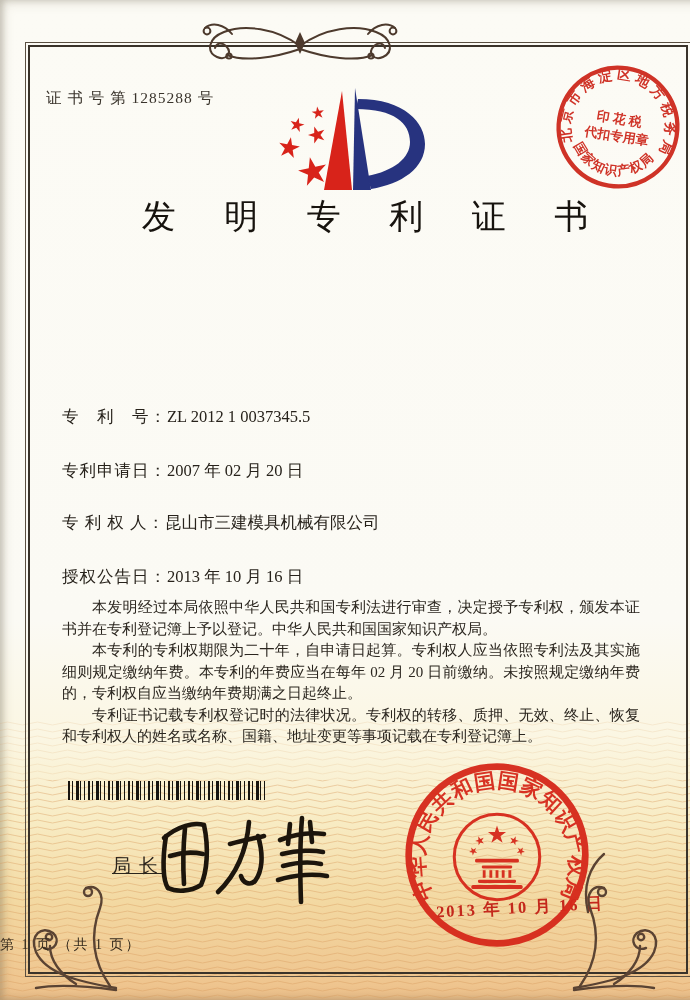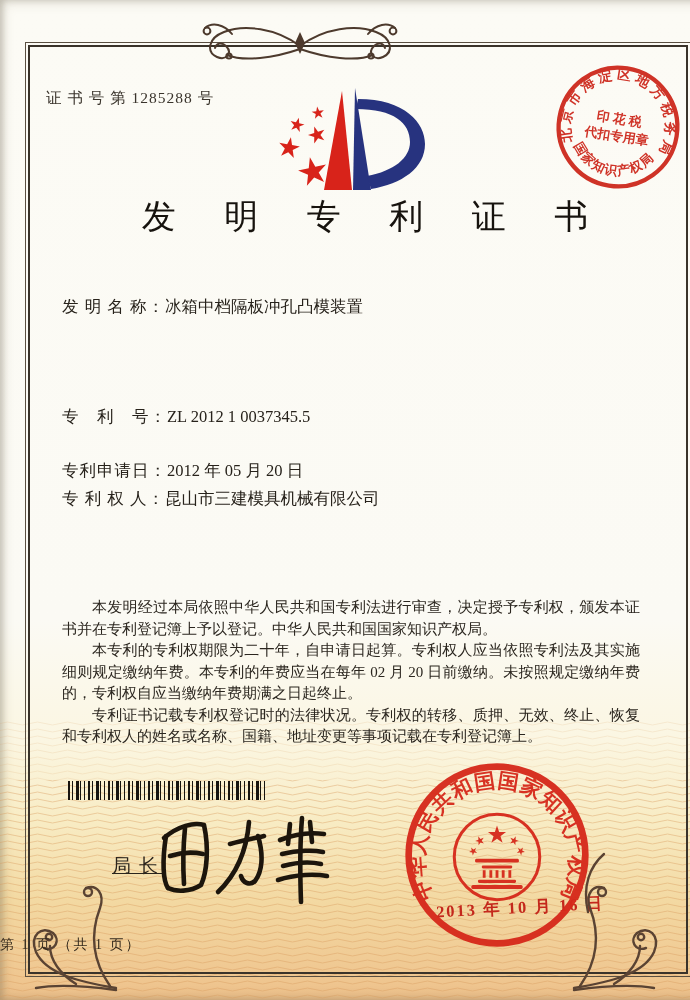--- a/index.html
+++ b/index.html
@@ -95,31 +95,31 @@
     </text>
     <text font-size="13.5" font-weight="bold" fill="#cc2418" letter-spacing="1" font-family="'Liberation Serif',serif">
       <textPath href="#taxBot" startOffset="50%" text-anchor="middle">国家知识产权局</textPath>
     </text>
     <text x="70" y="66" text-anchor="middle" font-size="13.5" font-weight="bold" fill="#cc2418" font-family="'Liberation Serif',serif">印 花 税</text>
     <text x="70" y="84" text-anchor="middle" font-size="13.5" font-weight="bold" fill="#cc2418" font-family="'Liberation Serif',serif">代扣专用章</text>
   </svg>
 
   <div class="abs title">发 明 专 利 证 书</div>
 
-  <div class="abs field-row" style="top:296px">
-    <span class="lab">发 明 名 称：</span><span>冰箱中档隔板冲孔凸模装置</span>
-  </div>
   <div class="abs field-row" style="top:406px">
     <span class="lab">专　利　号：</span><span>ZL 2012 1 0037345.5</span>
   </div>
   <div class="abs field-row" style="top:460px">
-    <span class="lab">专利申请日：</span><span>2012 年 05 月 20 日</span>
+    <span class="lab">专利申请日：</span><span>2007 年 02 月 20 日</span>
   </div>
-  <div class="abs field-row" style="top:488px">
+  <div class="abs field-row" style="top:512px">
     <span class="lab">专 利 权 人：</span><span>昆山市三建模具机械有限公司</span>
+  </div>
+  <div class="abs field-row" style="top:566px">
+    <span class="lab">授权公告日：</span><span>2013 年 10 月 16 日</span>
   </div>
 
   <div class="abs body-text">
     <p>本发明经过本局依照中华人民共和国专利法进行审查，决定授予专利权，颁发本证书并在专利登记簿上予以登记。中华人民共和国国家知识产权局。</p>
     <p>本专利的专利权期限为二十年，自申请日起算。专利权人应当依照专利法及其实施细则规定缴纳年费。本专利的年费应当在每年 02 月 20 日前缴纳。未按照规定缴纳年费的，专利权自应当缴纳年费期满之日起终止。</p>
     <p>专利证书记载专利权登记时的法律状况。专利权的转移、质押、无效、终止、恢复和专利权人的姓名或名称、国籍、地址变更等事项记载在专利登记簿上。</p>
   </div>
 
   <div class="abs barcode"></div>
 

